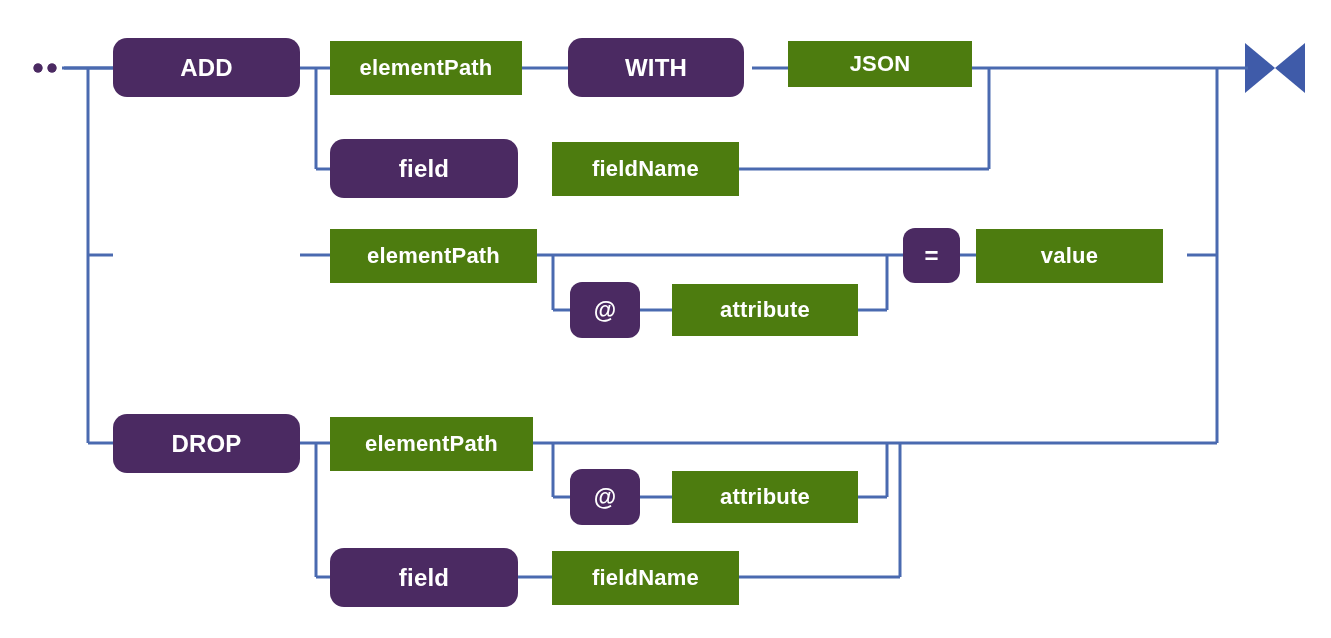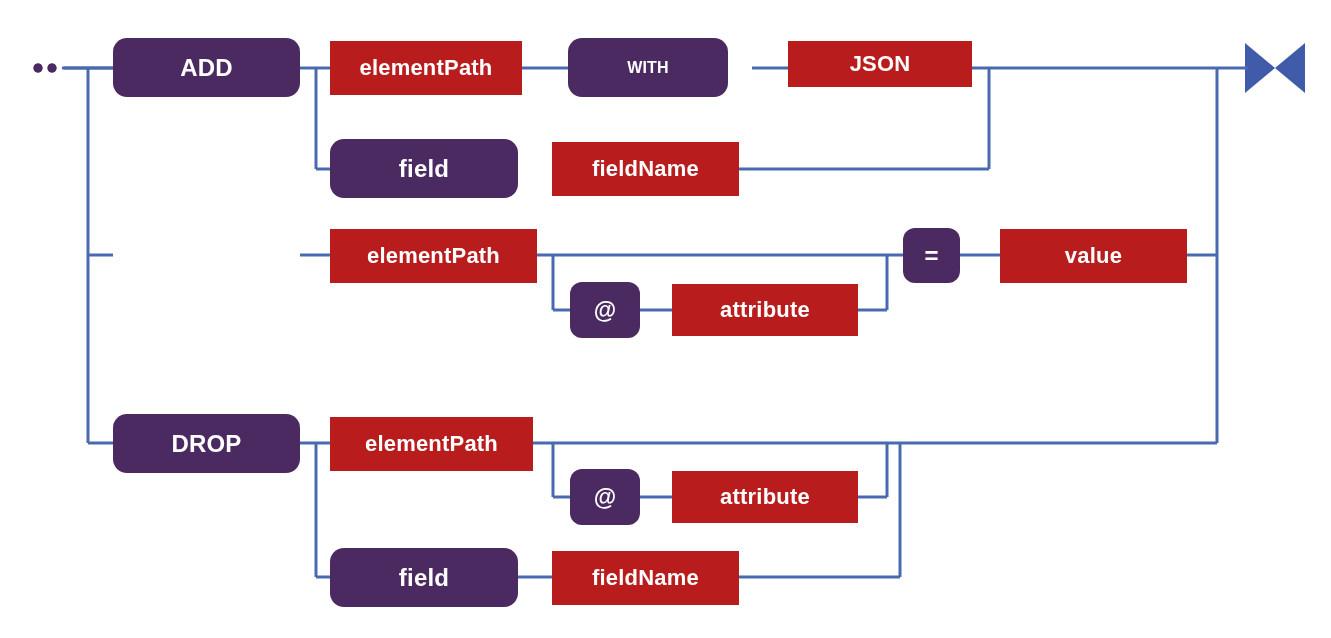--- a/index.html
+++ b/index.html
@@ -35,21 +35,21 @@
     letter-spacing: 0.2px;
     white-space: nowrap;
     user-select: none;
   }
   .node.terminal {
     background: #4b2a62;
     border-radius: 14px;
     align-items: center;
   }
   .node.nonterminal {
-    background: #b91c1c;
+    background: #4d7c0f;
     border-radius: 0;
   }
   .node.small-terminal {
     border-radius: 12px;
   }
   .lbl {
     display: block;
     line-height: 1;
   }
 </style>
@@ -123,21 +123,21 @@
   </svg>
 
   <div class="node terminal" style="left:113px; top:38px; width:187px; height:59px; font-size:24px;">
     <span class="lbl">ADD</span>
   </div>
 
   <div class="node nonterminal" style="left:330px; top:41px; width:192px; height:54px; font-size:22px;">
     <span class="lbl">elementPath</span>
   </div>
 
-  <div class="node terminal" style="left:568px; top:38px; width:160px; height:59px; font-size:16px;">
+  <div class="node terminal" style="left:568px; top:38px; width:176px; height:59px; font-size:24px;">
     <span class="lbl">WITH</span>
   </div>
 
   <div class="node nonterminal" style="left:788px; top:41px; width:184px; height:46px; font-size:22px;">
     <span class="lbl">JSON</span>
   </div>
 
   <div class="node terminal" style="left:330px; top:139px; width:188px; height:59px; font-size:24px;">
     <span class="lbl">field</span>
   </div>
@@ -156,21 +156,21 @@
   </div>
 
   <div class="node nonterminal" style="left:672px; top:284px; width:186px; height:52px; font-size:22px;">
     <span class="lbl">attribute</span>
   </div>
 
   <div class="node terminal small-terminal" style="left:903px; top:228px; width:57px; height:55px; font-size:24px;">
     <span class="lbl">=</span>
   </div>
 
-  <div class="node nonterminal" style="left:1000px; top:229px; width:187px; height:54px; font-size:22px;">
+  <div class="node nonterminal" style="left:976px; top:229px; width:187px; height:54px; font-size:22px;">
     <span class="lbl">value</span>
   </div>
 
   <div class="node terminal" style="left:113px; top:414px; width:187px; height:59px; font-size:24px;">
     <span class="lbl">DROP</span>
   </div>
 
   <div class="node nonterminal" style="left:330px; top:417px; width:203px; height:54px; font-size:22px;">
     <span class="lbl">elementPath</span>
   </div>

